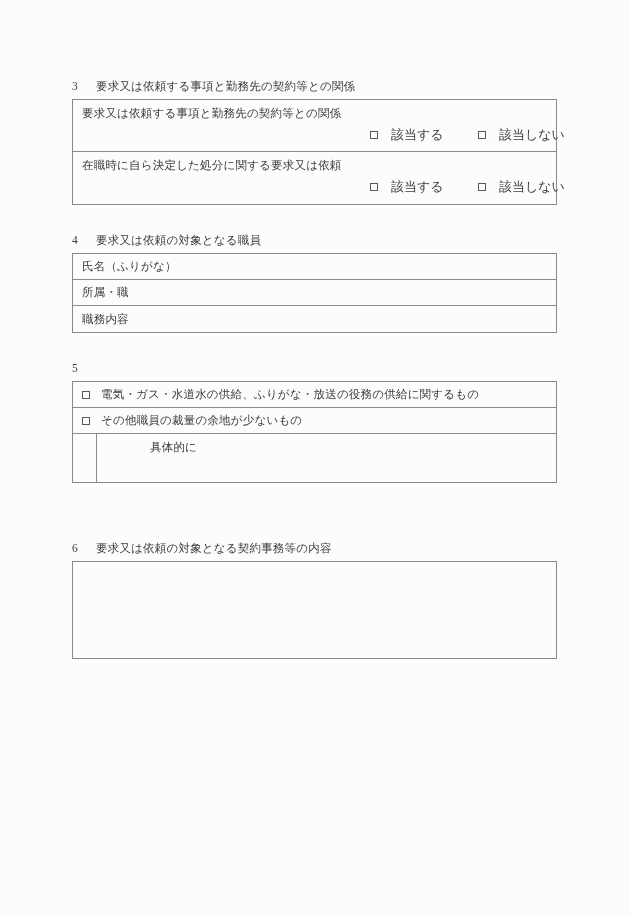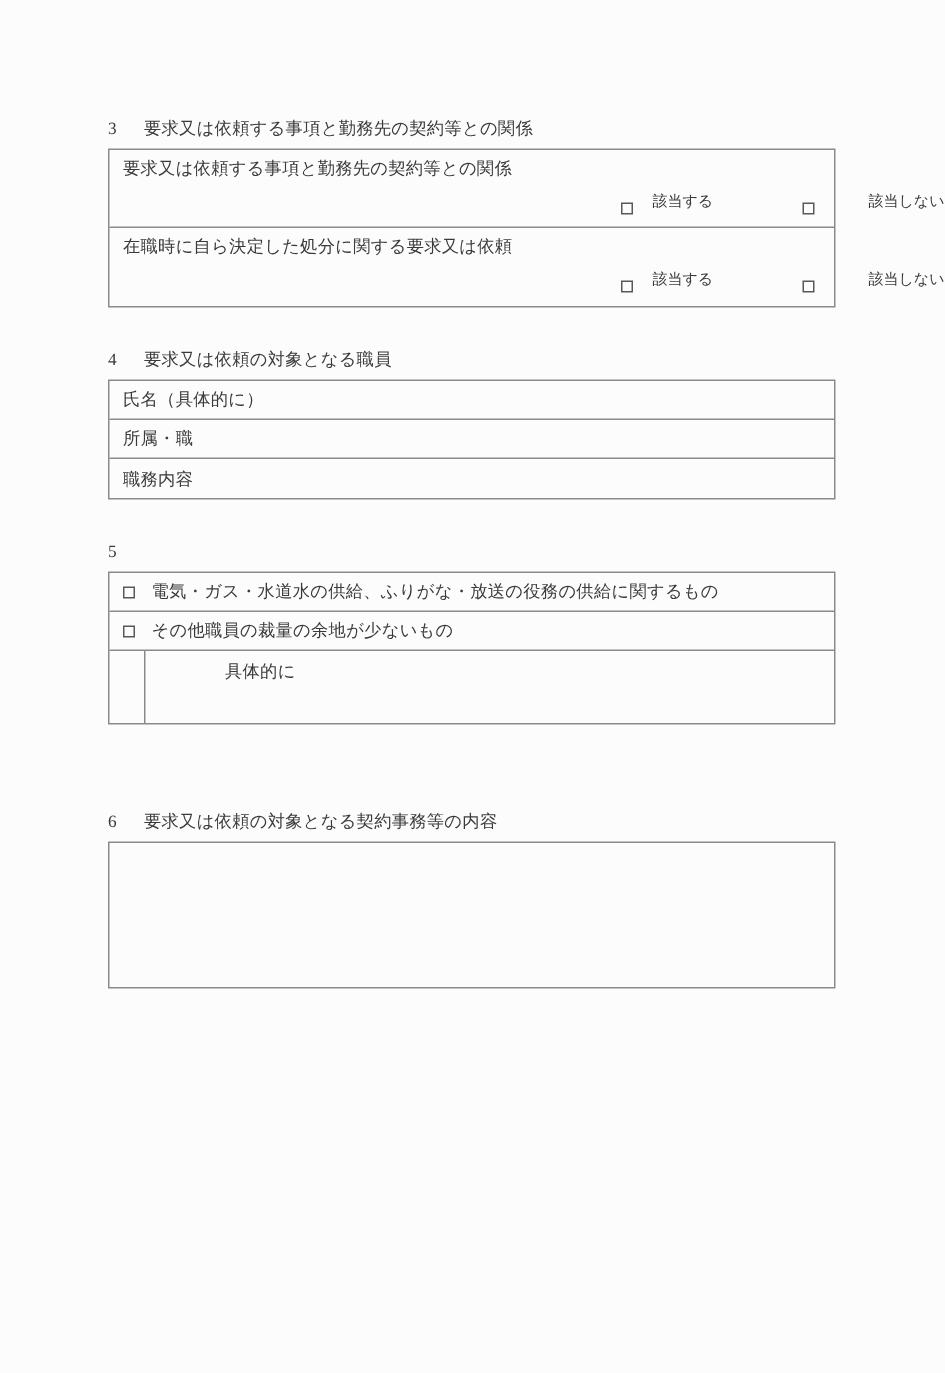--- a/index.html
+++ b/index.html
@@ -79,28 +79,27 @@
   .q-opts {
     position: absolute;
     left: 0;
     top: 27px;
     width: 100%;
     height: 18px;
   }
   .opt {
     position: absolute;
     display: flex;
-    align-items: flex-end;
-    font-size: 10px;
+    align-items: center;
+    font-size: 13px;
     line-height: 16px;
     white-space: nowrap;
-    margin-left: 44px;
   }
   .opt-a { left: 297px; }
-  .opt-b { left: 418px; gap: 23px; }
+  .opt-b { left: 405px; }
 
   .cbox {
     display: inline-block;
     width: 8px;
     height: 8px;
     border: 1px solid #585858;
     background: #fcfcfc;
     box-sizing: border-box;
     flex: 0 0 8px;
   }
@@ -207,21 +206,21 @@
   </div>
 
   <div class="section" style="top:232px;">
     <div class="sec-head">
       <span class="sec-num">4</span>
       <span class="sec-title">要求又は依頼の対象となる職員</span>
     </div>
 
     <div class="tbl">
       <div class="row row-s">
-        <span>氏名（具体的に）</span>
+        <span>氏名（ふりがな）</span>
       </div>
       <div class="row row-s">
         <span>所属・職</span>
       </div>
       <div class="row row-s">
         <span>職務内容</span>
       </div>
     </div>
   </div>
 

